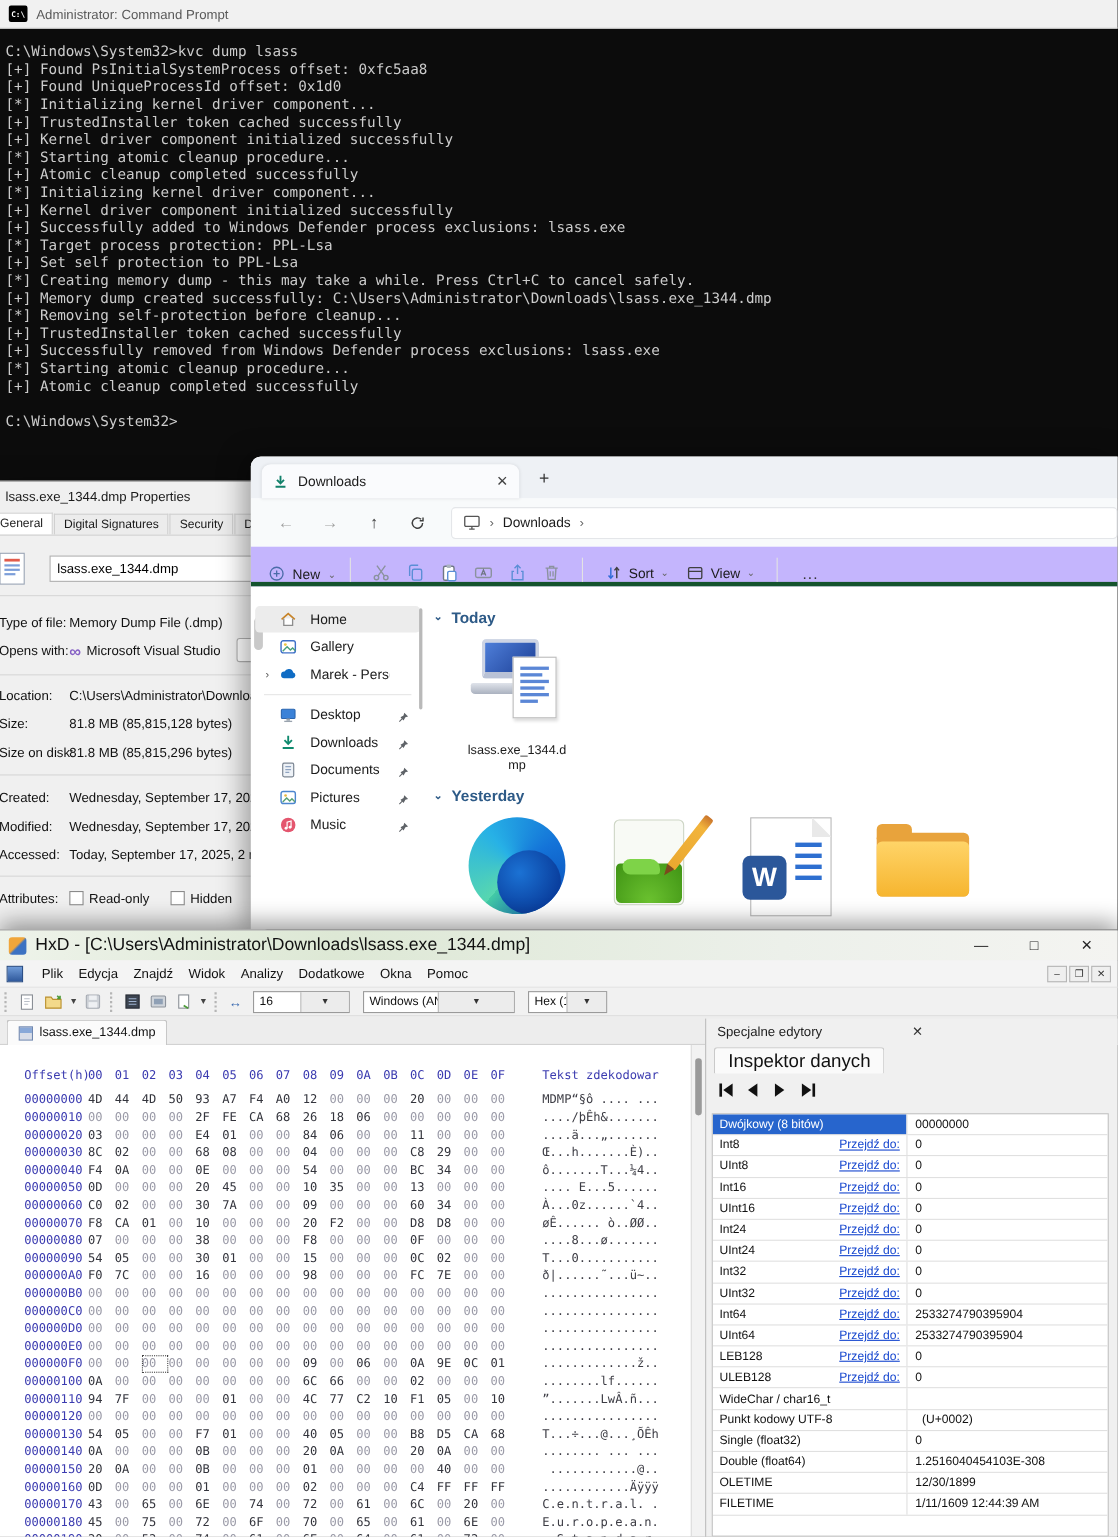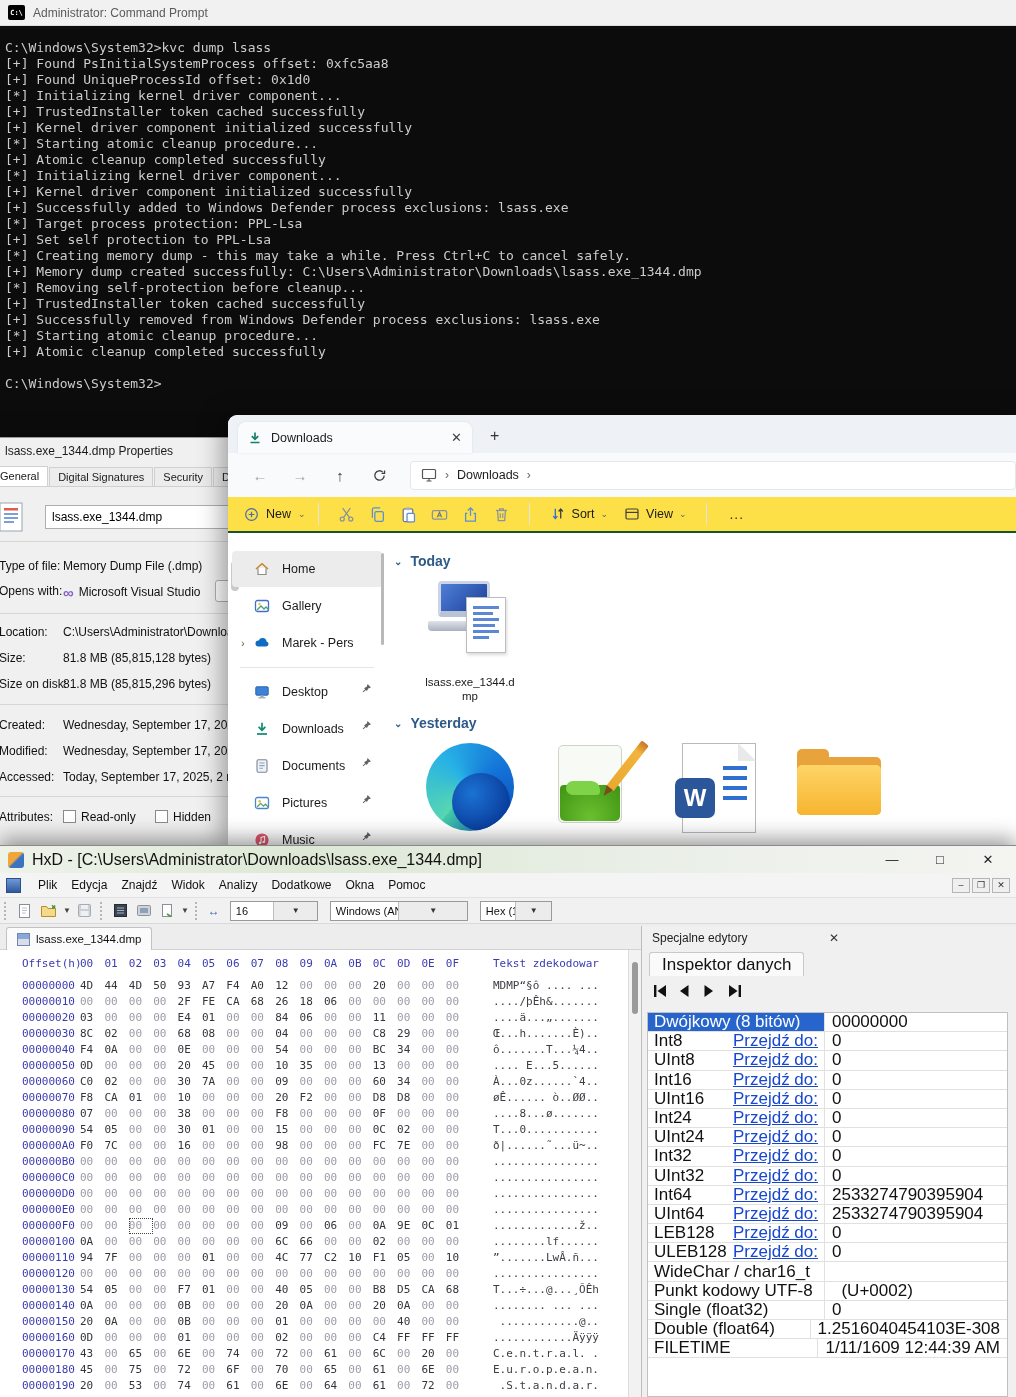--- a/index.html
+++ b/index.html
@@ -39,30 +39,30 @@
   .ex-tab{position:absolute;left:10px;top:7px;width:234px;height:31px;background:#fafbfd;border-radius:8px 8px 0 0;display:flex;align-items:center;padding:0 10px;gap:9px;box-shadow:0 0 3px rgba(0,0,0,.08)}
   .ex-tab-label{font-size:12.5px;color:#1b1b1b;flex:1}
   .ex-close{font-size:13px;color:#444}
   .ex-newtab{position:absolute;left:262px;top:12px;font-size:16px;color:#333}
   .ex-navbar{height:44px;background:#f8fafb;display:flex;align-items:center}
   .navbtn{width:16px;margin-left:24px;font-size:15px;color:#3f3f3f;text-align:center}
   .navbtn.dis{color:#a2a2a2}
   .ex-address{margin-left:22px;height:29px;flex:1;background:#fff;border:1px solid #e4e6e9;border-radius:4px;display:flex;align-items:center;gap:8px;padding:0 10px;margin-right:0}
   .crumb{font-size:12.5px;color:#1b1b1b}
   .crumb-sep{font-size:12px;color:#666}
-  .ex-toolbar{height:36px;background:#fde047;border-bottom:2px solid #14532d;display:flex;align-items:center}
+  .ex-toolbar{height:36px;background:#c4b5fd;border-bottom:4px solid #14532d;display:flex;align-items:flex-end}
   .tb-new{display:flex;align-items:center;gap:7px;margin-left:16px;font-size:12.5px;color:#1b1b1b}
   .tb-sep{width:1px;height:22px;background:#e3e3e3;margin:0 12px}
   .tb-ico{margin:0 7px}
   .tb-group{display:flex;align-items:center;gap:6px;font-size:12.5px;color:#1b1b1b;margin:0 8px}
   .tb-chev{font-size:9px;color:#666}
   .tb-more{font-size:14px;color:#333;letter-spacing:1px;margin-left:10px}
   .ex-body{position:absolute;left:0;right:0;top:118px;bottom:0;display:flex}
   .ex-sidebar{width:158px;position:relative;padding-top:17px}
-  .side-item{height:36px;display:flex;align-items:center;margin:1px 4px;border-radius:4px;position:relative}
+  .side-item{height:24px;display:flex;align-items:center;margin:1px 4px;border-radius:4px;position:relative}
   .side-item.sel{background:#ececec}
   .s-chev{width:22px;text-align:center;font-size:10px;color:#555}
   .s-icon{width:16px;height:16px;margin-right:12px}
   .s-label{font-size:12.5px;color:#1b1b1b;white-space:nowrap;overflow:hidden;max-width:72px}
   .s-pin{position:absolute;right:10px;top:9px}
   .side-sep{height:1px;background:#e6e6e6;margin:6px 12px}
   .side-scroll{position:absolute;right:2px;top:20px;width:3px;height:92px;background:#b9b9b9;border-radius:2px}
   .edge-scroll{position:absolute;left:3px;top:138px;width:8px;height:30px;background:#c9c9c9;border-radius:4px}
   .ex-content{flex:1;position:relative}
   .grp-head{position:absolute;display:flex;align-items:center;gap:8px;font-size:14px;font-weight:bold;color:#2d5a87}
@@ -109,42 +109,42 @@
   .grip{width:5px;height:18px;border-left:2px dotted #b5b5b5;margin:0 4px}
   .ti{margin:0 4px}
   .drop{font-size:8px;color:#444;margin:0 2px}
   .combo{height:20px;background:#fff;border:1px solid #9a9a9a;display:flex;align-items:center;font-size:11px;color:#111;position:relative;margin:0 6px}
   .combo span{flex:1;padding:0 5px;white-space:nowrap;overflow:hidden}
   .combo .ca{width:16px;height:100%;background:#ececec;border-left:1px solid #bdbdbd;display:flex;align-items:center;justify-content:center;font-size:8px;color:#333}
   .hxd-tabrow{height:26px;background:#ededed;position:relative;border-bottom:1px solid #d2d2d2}
   .hxd-doctab{position:absolute;left:6px;top:3px;height:23px;background:#fbfbfb;border:1px solid #c2c2c2;border-bottom:none;border-radius:3px 3px 0 0;display:flex;align-items:center;gap:6px;padding:0 10px;font-size:11.5px;color:#111}
   .doctab-ico{width:13px;height:13px;background:linear-gradient(#88a8d8 50%,#d8dde8 50%);border:1px solid #7088b0}
   .hex-area{position:absolute;left:0;top:104px;width:628px;bottom:0;background:#fff;font:11px/16px "DejaVu Sans Mono",monospace;overflow:hidden}
-  .hex-head{position:relative;height:22px;margin-top:6px;color:#3b3bb0}
+  .hex-head{position:relative;height:22px;margin-top:20px;color:#3b3bb0}
   .oh{position:absolute;left:22px}
   .bh{position:absolute;left:80px}
   .th{position:absolute;left:493px;white-space:pre}
   .byte,.bhead{display:inline-block;width:24.4px}
   .hexrow{position:relative;height:16px}
   .hoff{position:absolute;left:22px;color:#3b3bb0}
   .hbytes{position:absolute;left:80px;color:#33343c}
   .byte.z{color:#9b9ba8}
   .byte.cur{outline:1px dotted #444;outline-offset:-1px}
   .htext{position:absolute;left:493px;color:#3c3c44;white-space:pre}
   .hex-scroll{position:absolute;left:628px;top:104px;width:13px;bottom:0;background:#f2f2f2;border-left:1px solid #ddd}
   .hex-thumb{position:absolute;left:3px;top:12px;width:6px;height:52px;background:#9a9a9a;border-radius:3px}
   .panel{position:absolute;left:641px;top:80px;right:0;bottom:0;background:#f0f0f0;border-left:1px solid #bdbdbd}
   .panel-head{height:24px;display:flex;align-items:center;padding:0 10px;font-size:12px;color:#222}
   .panel-head span{flex:1}
   .panel-x{font-size:12px;color:#333}
   .panel-tab{position:absolute;left:7px;top:26px;height:24px;background:#fafafa;border:1px solid #c9c9c9;border-bottom:none;border-radius:3px 3px 0 0;display:flex;align-items:center;padding:0 12px;font-size:17px;color:#111}
   .insp-nav{position:absolute;left:10px;top:58px;display:flex;gap:9px}
   .insp-nav .nb{width:16px;height:14px}
   .insp-table{position:absolute;left:5px;top:86px;right:8px;bottom:0;background:#fff;border:1px solid #c0c0c0;overflow:hidden}
-  .irow{display:flex;height:19.2px;border-bottom:1px solid #e0e0e0;font-size:17px;color:#111;}
+  .irow{display:flex;height:19.2px;border-bottom:1px solid #e0e0e0;font-size:11px;color:#111;}
   .iname{width:176px;align-self:stretch;display:flex;align-items:center;justify-content:space-between;padding:0 6px}
   .irow.sel .iname{background:#2765cd;color:#fff}
   .goto{color:#1747cf;text-decoration:underline}
   .ival{flex:1;align-self:stretch;display:flex;align-items:center;border-left:1px solid #e0e0e0;padding:0 7px;white-space:pre}
 </style>
 </head>
 <body>
 
 <div class="win cmd">
   <div class="cmd-titlebar">
@@ -948,20 +948,26 @@
           <div class="ival">0</div>
         </div>
 
         <div class="irow">
           <div class="iname">
             <span>Double (float64)</span>
           </div>
           <div class="ival">1.2516040454103E-308</div>
         </div>
 
+        <div class="irow">
+          <div class="iname">
+            <span>OLETIME</span>
+          </div>
+          <div class="ival">12/30/1899</div>
+        </div>
 
         <div class="irow">
           <div class="iname">
             <span>FILETIME</span>
           </div>
           <div class="ival">1/11/1609 12:44:39 AM</div>
         </div>
       </div>
   </div>
 </div>

